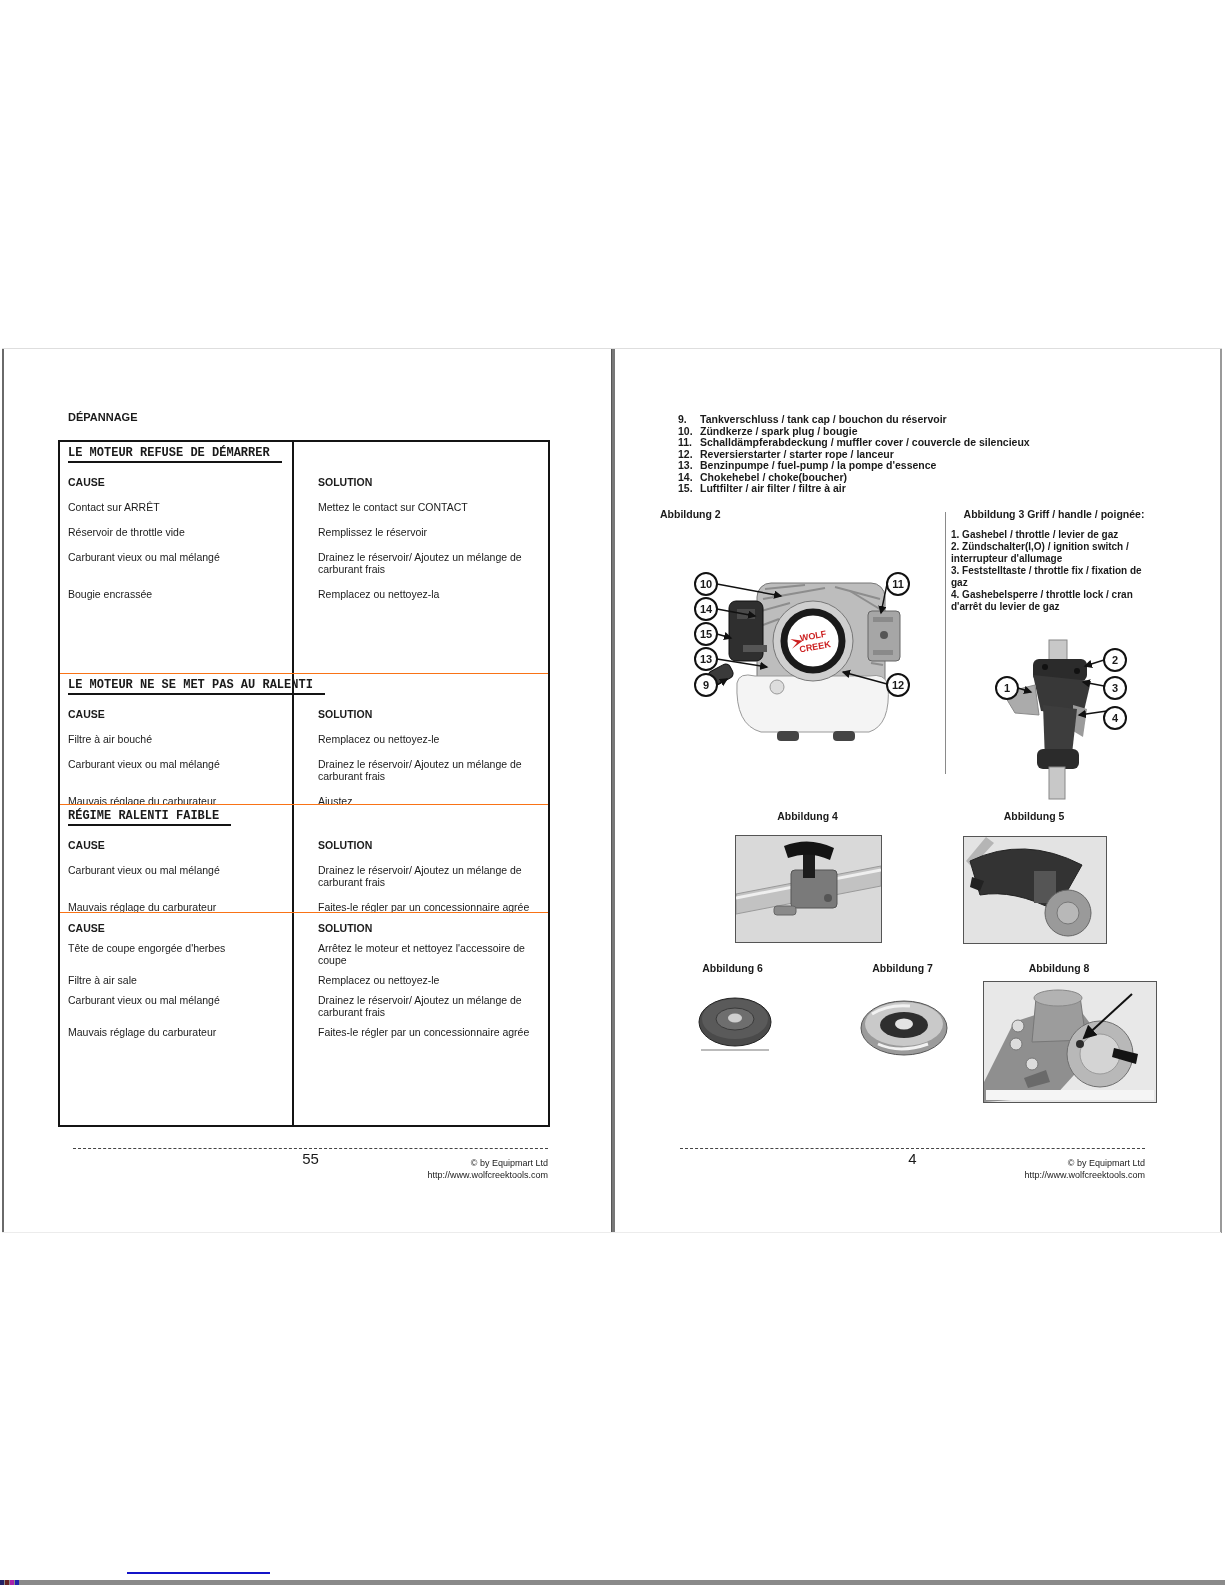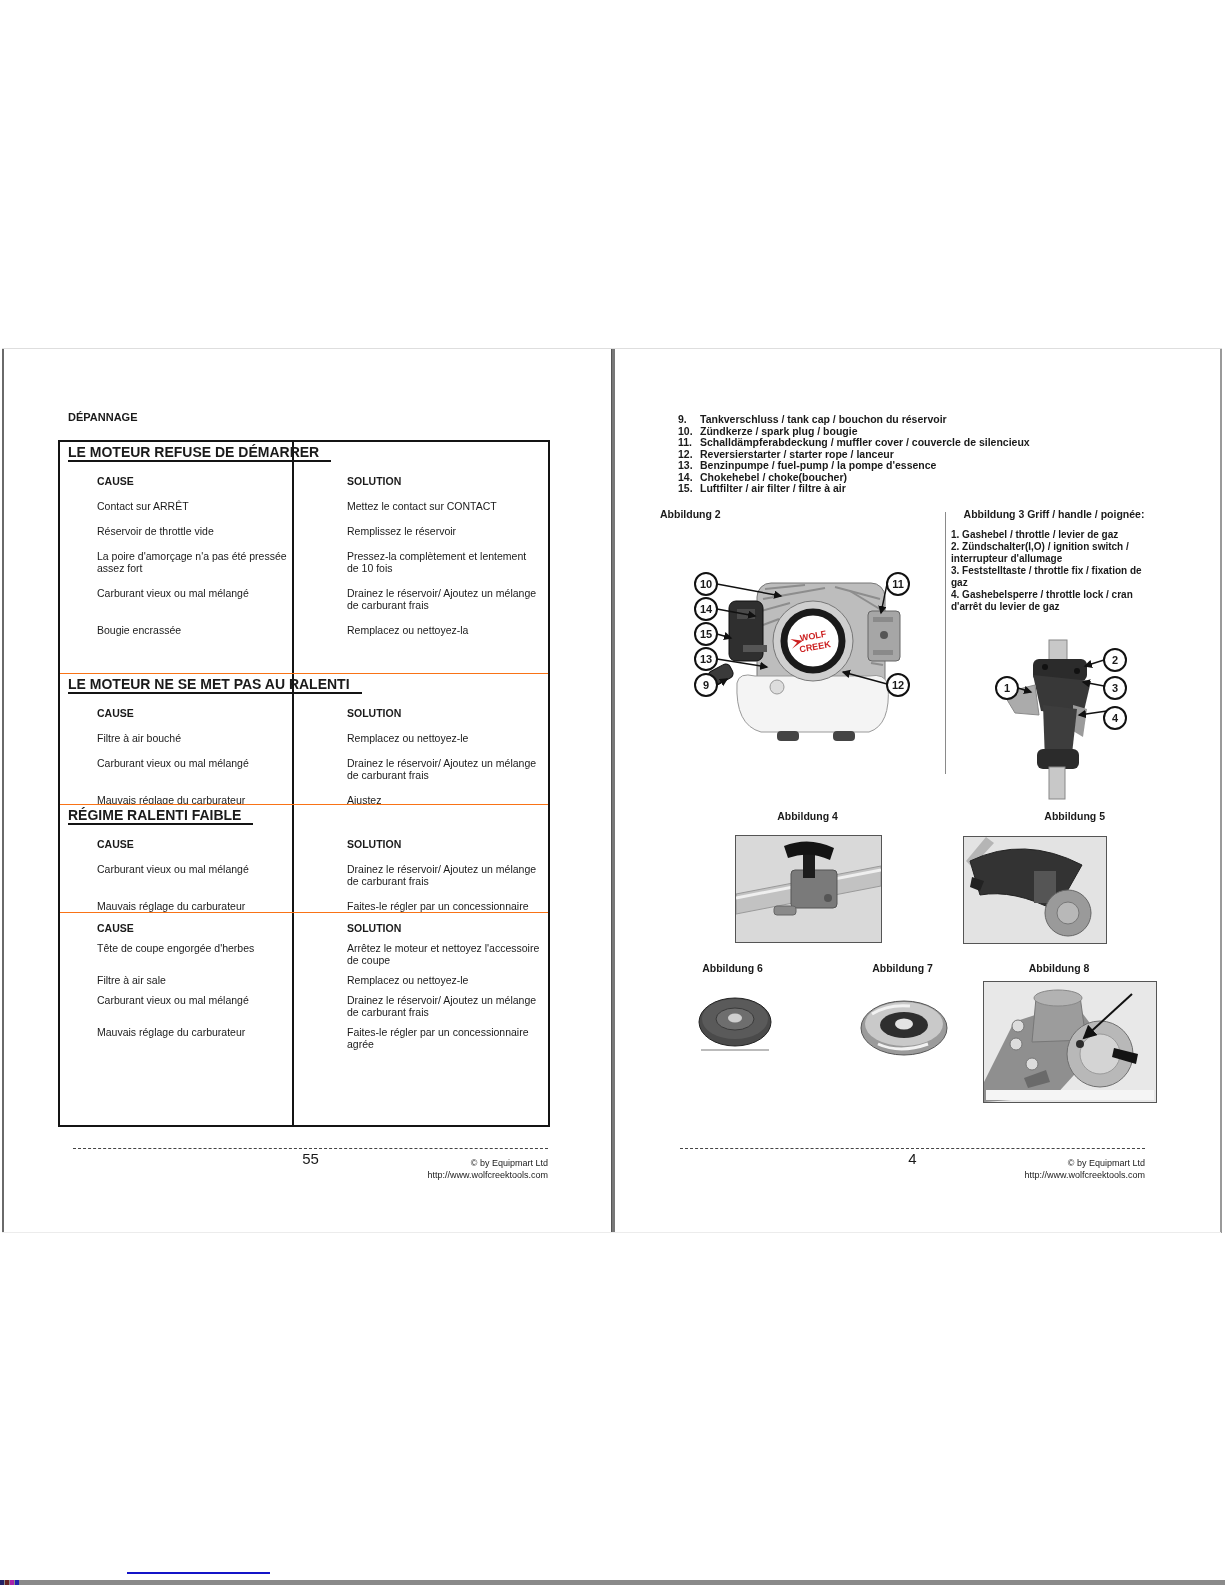--- a/index.html
+++ b/index.html
@@ -13,22 +13,22 @@
   .b-bottom{left:2px;top:1232px;width:1219px;height:1px;background:#ececec;}
   .b-mid{left:611px;top:349px;width:3px;height:884px;background:#787878;border-left:1px solid #555;}
   
   .dep-title{position:absolute;left:68px;top:411px;font-size:11px;font-weight:bold;}
   .ttable{position:absolute;left:58px;top:440px;width:492px;height:687px;border:2px solid #141414;
           box-sizing:border-box;font-size:10.5px;line-height:12px;}
   .coldiv{position:absolute;left:232px;top:0;bottom:0;width:2px;background:#141414;}
   .tsec{position:relative;box-sizing:border-box;padding:4px 8px 0 8px;overflow:hidden;}
   .tsec.bt{border-top:1px solid #f97316;}
   .thead{display:inline-block;font-weight:bold;border-bottom:2px solid #141414;
-         padding:0 12px 2px 0;font-size:14px;}
-  .trow{display:flex;margin-top:13px;margin-left:29px;}
+         padding:0 12px 2px 0;font-size:12px;font-family:Liberation Mono, monospace;}
+  .trow{display:flex;margin-top:13px;}
   .trow.tight{margin-top:8px;}
   .c1{flex:0 0 216px;padding-right:10px;}
   .c2{flex:1;padding-left:24px;}
   .bold{font-weight:bold;}
   .s4head{height:47px;}
   .s4head .hd2{font-weight:bold;width:235px;}
   
   .frule{position:absolute;height:0;border-top:1px dashed #444;}
   .fpage{position:absolute;text-align:center;font-size:15px;}
   .fcopy{position:absolute;text-align:right;font-size:9px;line-height:11.5px;}
@@ -71,24 +71,20 @@
         </div>
       <div class="trow">
           <div class="c1">Contact sur ARRÊT</div>
           <div class="c2">Mettez le contact sur CONTACT</div>
         </div>
       <div class="trow">
           <div class="c1">Réservoir de throttle vide</div>
           <div class="c2">Remplissez le réservoir</div>
         </div>
       <div class="trow">
-          <div class="c1">La poire d'amorçage n'a pas été pressée assez fort</div>
-          <div class="c2">Pressez-la complètement et lentement de 10 fois</div>
-        </div>
-      <div class="trow">
           <div class="c1">Carburant vieux ou mal mélangé</div>
           <div class="c2">Drainez le réservoir/ Ajoutez un mélange de carburant frais</div>
         </div>
       <div class="trow">
           <div class="c1">Bougie encrassée</div>
           <div class="c2">Remplacez ou nettoyez-la</div>
         </div>
     </div>
 
     <div class="tsec bt" style="height:131px">
@@ -306,21 +302,21 @@
       <path d="M0 58 L145 30 L145 50 L0 78 Z" fill="#c2c2c2" stroke="#9a9a9a"></path>
       <path d="M0 62 L145 34" stroke="#efefef" stroke-width="3"></path>
       <rect x="55" y="34" width="46" height="38" rx="4" fill="#7a7a7a" stroke="#555"></rect>
       <rect x="67" y="16" width="12" height="26" fill="#1c1c1c"></rect>
       <path d="M48 10 Q73 0 98 12 L94 24 Q73 14 52 22 Z" fill="#141414"></path>
       <rect x="38" y="70" width="22" height="9" rx="3" fill="#8a8a8a" stroke="#666"></rect>
       <circle cx="92" cy="62" r="4" fill="#555"></circle>
     </svg>
   </div>
 
-  <div class="figlabel" style="left:963px;top:810px;width:142px;text-align:right">Abbildung 5</div>
+  <div class="figlabel" style="left:963px;top:810px;width:142px;text-align:center">Abbildung 5</div>
   <div class="photo" style="left:963px;top:836px;width:142px;height:106px">
     <svg width="142" height="106" viewBox="0 0 142 106">
       <rect width="142" height="106" fill="#e3e3e3"></rect>
       <path d="M30 6 L8 30 L2 24 L22 0 Z" fill="#b5b5b5"></path>
       <path d="M6 24 Q60 -2 118 28 L92 74 Q50 52 16 58 Z" fill="#333" stroke="#222"></path>
       <rect x="70" y="34" width="22" height="32" fill="#555"></rect>
       <circle cx="104" cy="76" r="23" fill="#9a9a9a" stroke="#666"></circle>
       <circle cx="104" cy="76" r="11" fill="#b8b8b8" stroke="#777"></circle>
       <path d="M8 40 L20 44 L16 54 L6 50 Z" fill="#222"></path>
     </svg>

